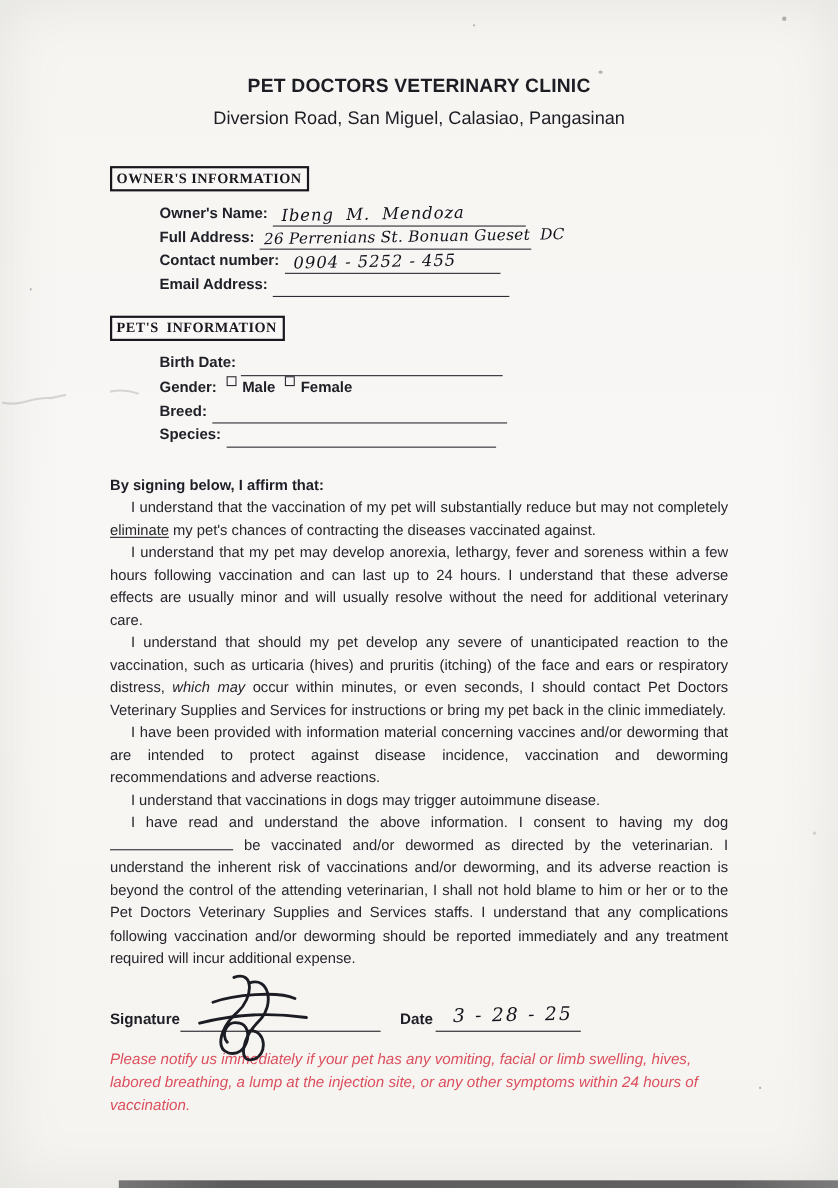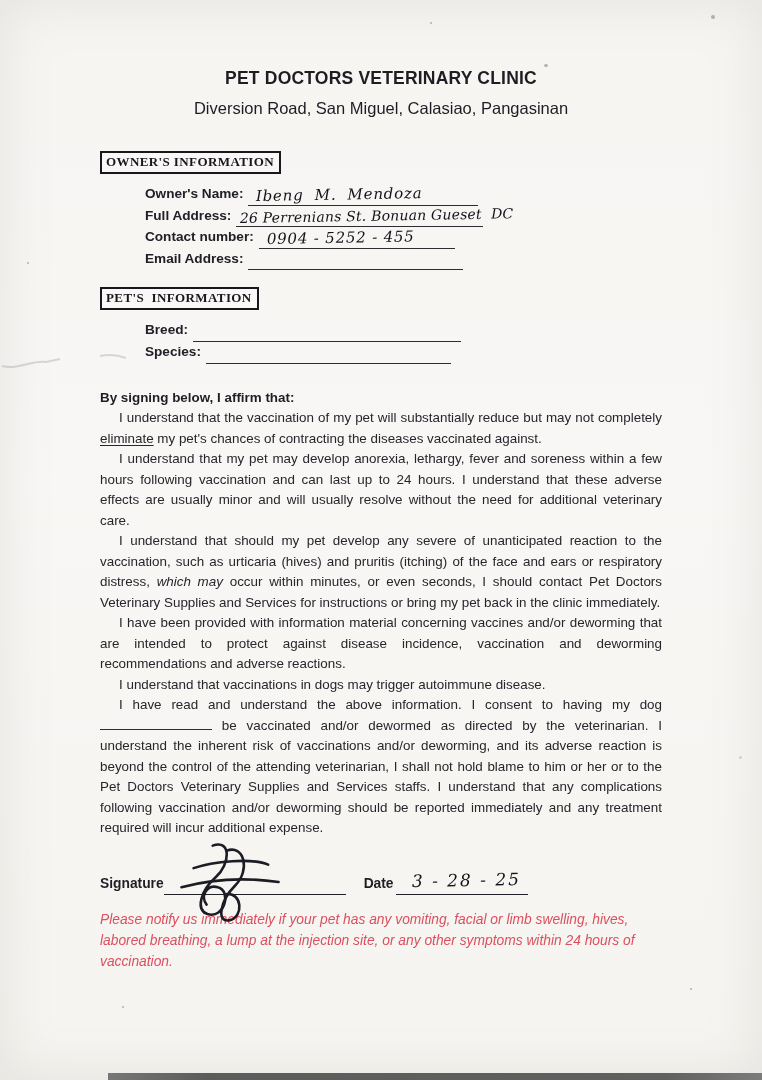--- a/index.html
+++ b/index.html
@@ -154,20 +154,33 @@
         <span class="fline">
           <span class="hw"></span>
         </span>
       </div>
     </div>
 
     
     <div class="section-heading pet-heading">PET'S  INFORMATION</div>
 
     <div class="fields">
+      <div class="frow" style="width:312px">
+        <span class="flabel">Birth Date:</span>
+        <span class="fline">
+          <span class="hw"></span>
+        </span>
+      </div>
+      <div class="frow gender-row">
+        <span class="flabel">Gender:</span>
+        <span class="checkbox"></span>
+        <span class="flabel">Male</span>
+        <span class="checkbox"></span>
+        <span class="flabel">Female</span>
+      </div>
       <div class="frow" style="width:316px">
         <span class="flabel">Breed:</span>
         <span class="fline">
           <span class="hw"></span>
         </span>
       </div>
       <div class="frow" style="width:306px">
         <span class="flabel">Species:</span>
         <span class="fline">
           <span class="hw"></span>

